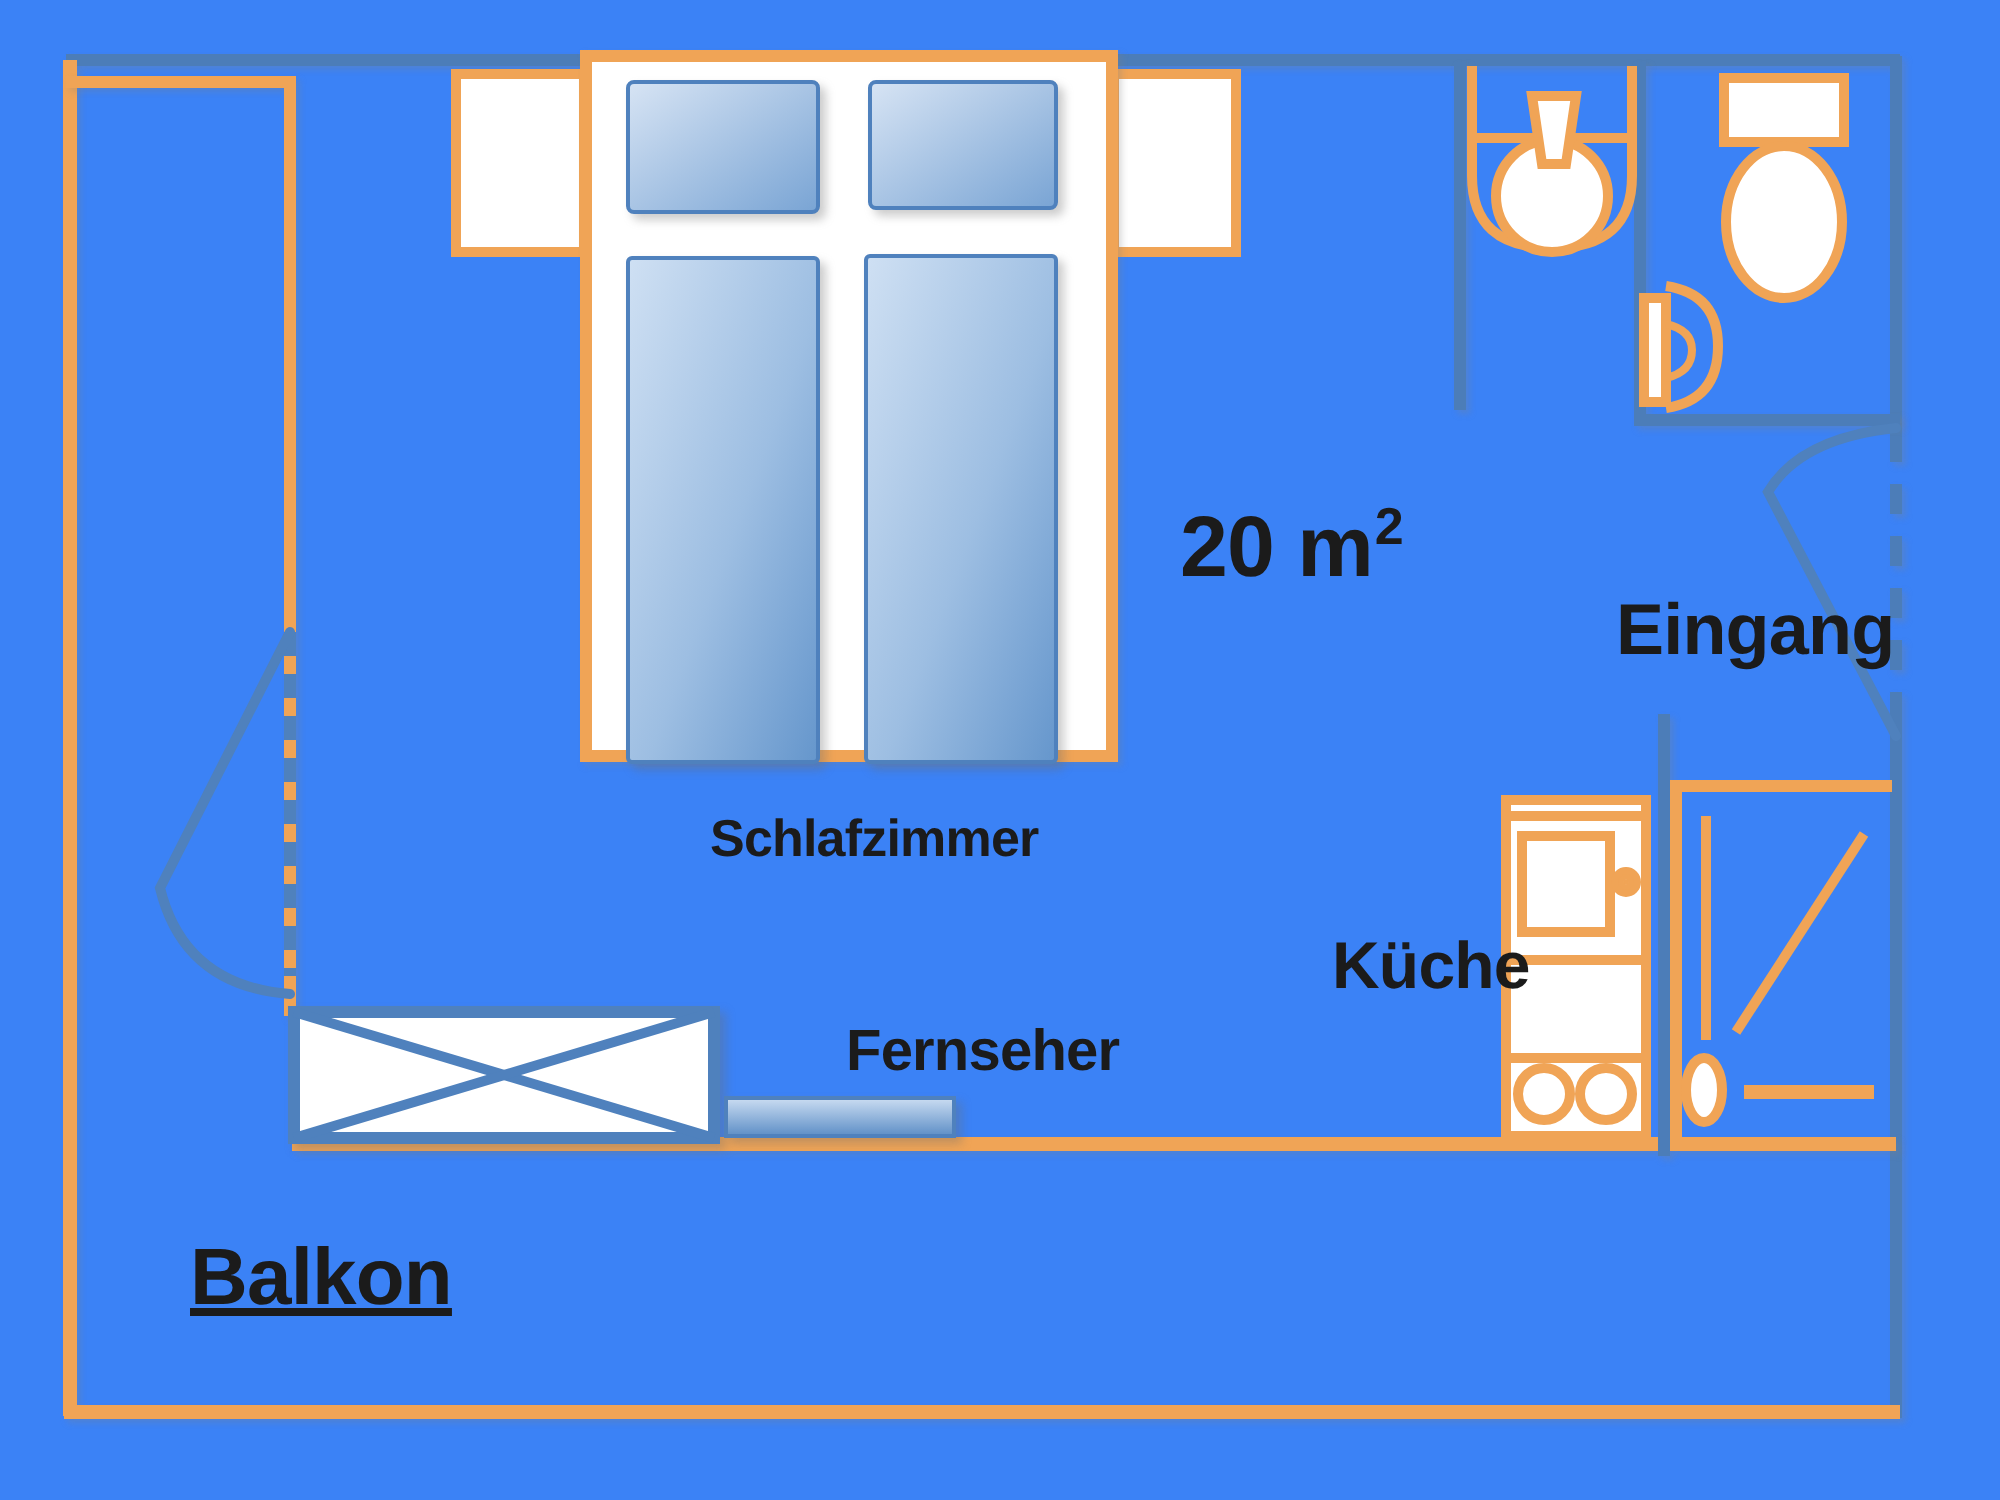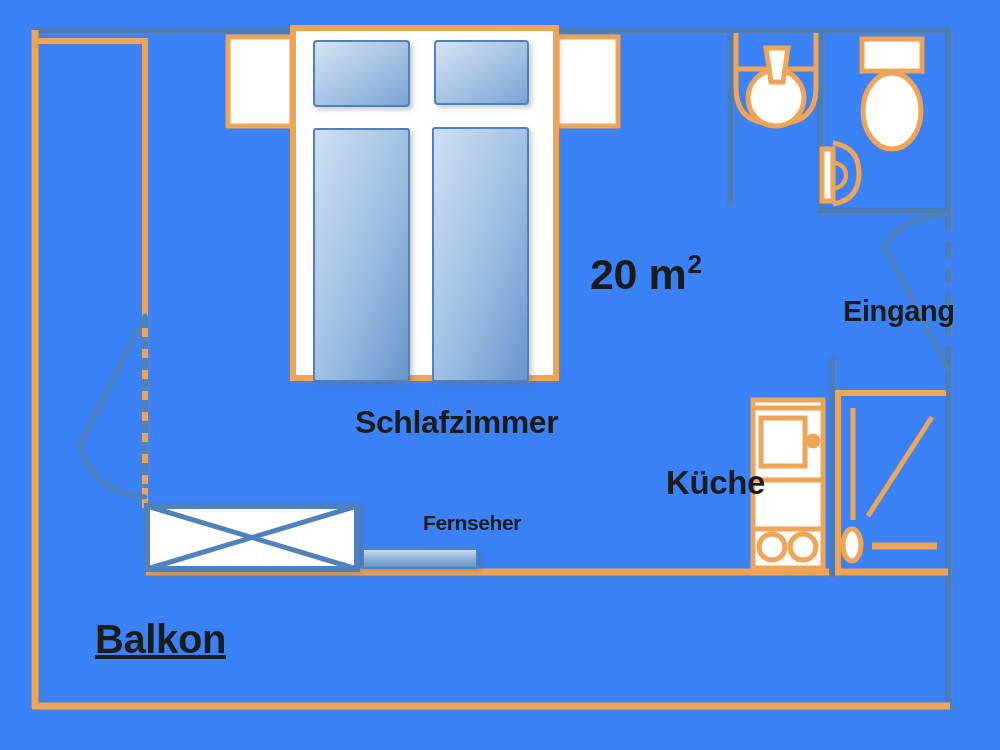--- a/index.html
+++ b/index.html
@@ -7,24 +7,24 @@
     position:relative;width:1000px;height:750px;background:#3b82f6;overflow:hidden;
     font-family:"Liberation Sans","DejaVu Sans",sans-serif;
   }
   #plan-svg{position:absolute;left:0;top:0;}
   .label{
     position:absolute;color:#1b1b1b;font-weight:600;letter-spacing:-0.4px;
     white-space:nowrap;line-height:1;
   }
   #lbl-area{left:590px;top:253px;font-size:43px;font-weight:600;}
   #lbl-area .sup{font-size:26px;position:relative;top:-16px;margin-left:1px;}
-  #lbl-schlafzimmer{left:355px;top:406px;font-size:32px;}
-  #lbl-fernseher{left:423px;top:512px;font-size:21px;}
+  #lbl-schlafzimmer{left:355px;top:406px;font-size:26px;}
+  #lbl-fernseher{left:423px;top:512px;font-size:29px;}
   #lbl-kueche{left:666px;top:466px;font-size:33px;}
-  #lbl-eingang{left:843px;top:297px;font-size:29px;}
+  #lbl-eingang{left:808px;top:297px;font-size:36px;}
   #lbl-balkon{left:95px;top:619px;font-size:40px;text-decoration:underline;}
   .sh-wall{filter:drop-shadow(2px 2px 1.5px rgba(130,130,130,.28));}
   .sh-furn{filter:drop-shadow(3px 3px 2.5px rgba(110,110,110,.35));}
 </style>
 </head>
 <body>
 
 <div id="stage">
 
   <svg id="plan-svg" width="1000" height="750" viewBox="0 0 1000 750">

